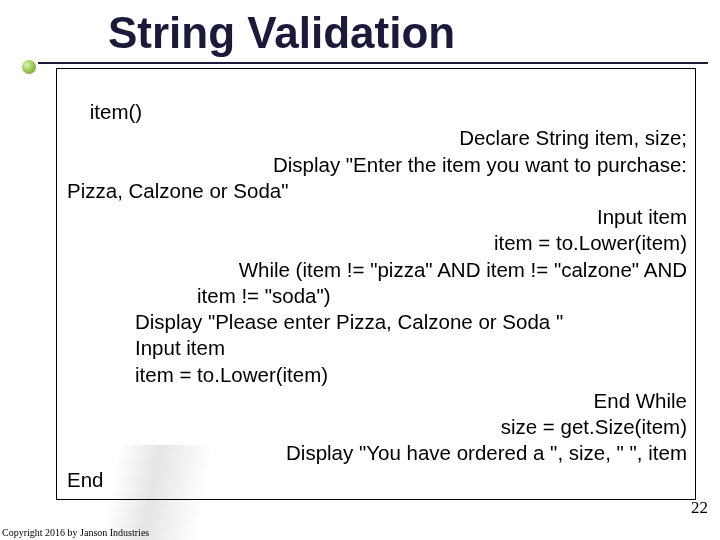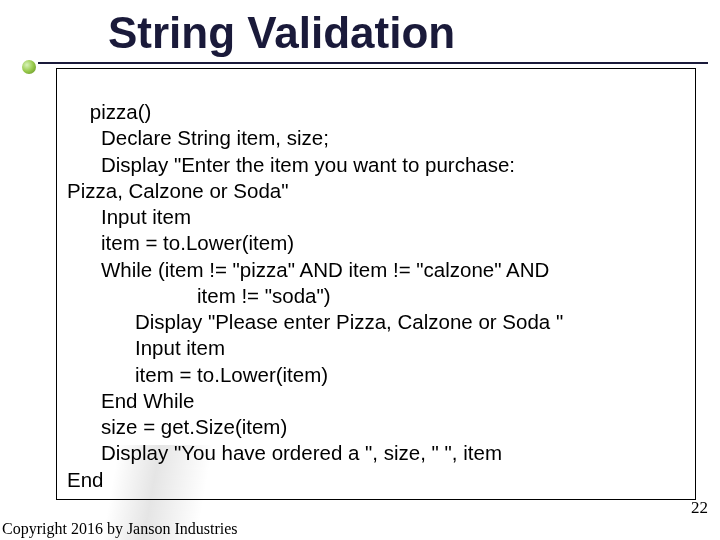--- a/index.html
+++ b/index.html
@@ -55,36 +55,36 @@
     height: 432px;
     border: 1px solid #000;
     box-sizing: border-box;
     padding: 4px 8px 2px 10px;
     font-family: Verdana, Geneva, sans-serif;
     font-size: 20.5px;
     line-height: 1.28;
     color: #000;
     white-space: pre-wrap;
   }
-  .ind1 { padding-left: 34px; display:block; }
+  .ind1 { padding-left: 34px; display:block;text-align:right; }
   .ind2 { padding-left: 68px; display:block; }
   .ind3 { padding-left: 130px; display:block; }
   .page-num {
     position: absolute;
     right: 12px;
     bottom: 22px;
     font-size: 17px;
     color: #000;
     font-family: Liberation Serif, serif;
   }
   .copyright {
     position: absolute;
     left: 2px;
     bottom: 2px;
-    font-size: 16px;
+    font-size: 10px;
     color: #000;
     font-family: "Times New Roman", Times, serif;
   }
   .shadow-wedge {
     position: absolute;
     left: 0;
     bottom: 0;
     width: 280px;
     height: 95px;
     background: linear-gradient(100deg, rgba(0,0,0,0) 40%, rgba(0,0,0,0.10) 54%, rgba(0,0,0,0) 72%);
@@ -97,21 +97,21 @@
 <div class="slide">
 
   <div class="title-block">
     <div class="title-text">String Validation</div>
     <div class="title-underline"></div>
   </div>
 
   <div class="bullet"></div>
 
   <div class="code-box">
-    <span>pizza()</span>
+    <span>item()</span>
 <span class="ind1">Declare String item, size;</span><span class="ind1">Display "Enter the item you want to purchase:</span><span>Pizza, Calzone or Soda"</span>
 <span class="ind1">Input item</span><span class="ind1">item = to.Lower(item)</span><span class="ind1">While (item != "pizza" AND item != "calzone" AND</span><span class="ind3">item != "soda")</span><span class="ind2">Display "Please enter Pizza, Calzone or Soda "</span><span class="ind2">Input item</span><span class="ind2">item = to.Lower(item)</span><span class="ind1">End While</span><span class="ind1">size = get.Size(item)</span><span class="ind1">Display "You have ordered a ", size, " ", item</span><span>End</span></div>
 
   <div class="shadow-wedge"></div>
 
   <div class="page-num">22</div>
   <div class="copyright">Copyright 2016 by Janson Industries</div>
 </div>
 
 </body></html>

